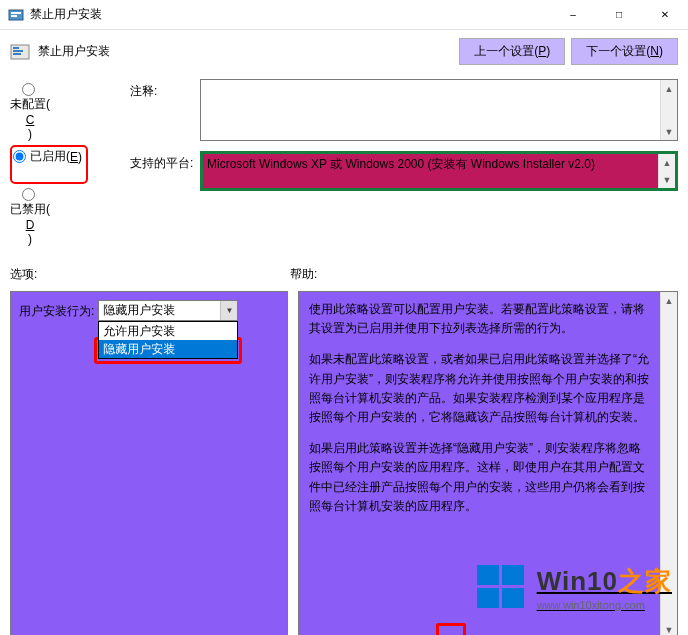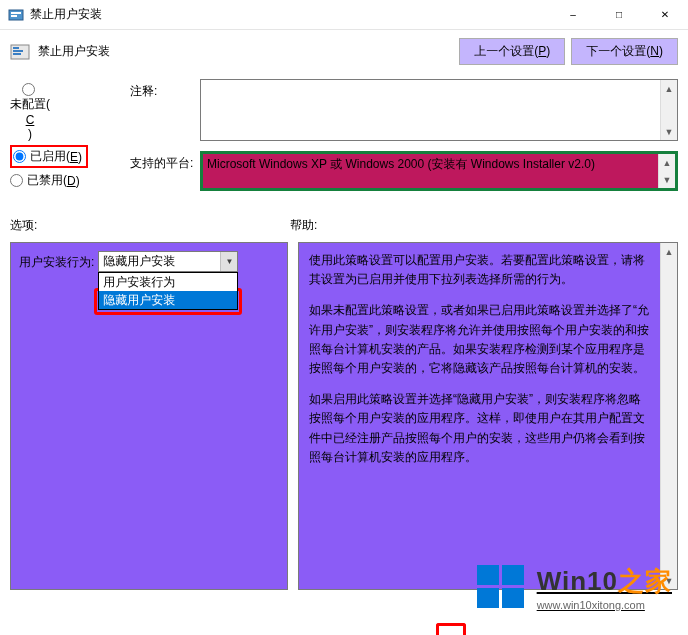--- a/index.html
+++ b/index.html
@@ -65,22 +65,22 @@
     gap: 10px;
   }
   .config-left { width: 110px; }
   .radio-row {
     display: flex; align-items: center;
     margin: 4px 0;
   }
   .radio-row input { margin: 0 4px 0 0; }
   .highlight-red {
     border: 2px solid #ff0000;
-    border-radius: 0;
-    padding: 1px 4px 1px 1px;
+    border-radius: 5px;
+    padding: 1px 4px 17px 1px;
     display: inline-flex; align-items: center;
   }
 
   .config-right { flex: 1; }
   .field-row {
     display: flex;
     margin-bottom: 10px;
   }
   .field-label { width: 70px; padding-top: 4px; }
   .textarea-like {
@@ -276,21 +276,21 @@
       <span class="highlight-red">
         <label style="display:inline-flex;align-items:center;">
           <input type="radio" name="state" checked="" style="">
             <span>已启用(</span>
             <span class="u">E</span>
             <span>)</span>
         </label>
       </span>
     </div>
     <div class="radio-row">
-      <label style="display:inline-flex;align-items:center;">
+      <label style="display:inline-flex;align-items:center;flex-direction:column;">
         <input type="radio" name="state" style="">
           <span>已禁用(</span>
           <span class="u">D</span>
           <span>)</span>
       </label>
     </div>
   </div>
 
   <div class="config-right">
     <div class="field-row">
@@ -326,21 +326,21 @@
 <div class="lower">
   <div class="panel options-panel">
     <div class="opt-row">
       <div class="opt-label">用户安装行为:</div>
       <div class="combo-wrap">
         <div class="combo">
           <span class="combo-text">隐藏用户安装</span>
           <span class="combo-btn">▼</span>
         </div>
         <div class="combo-list">
-          <div class="combo-item">用户安装行为</div>
+          <div class="combo-item">允许用户安装</div>
           <div class="combo-item selected">隐藏用户安装</div>
         </div>
         <div class="combo-item-hl"></div>
       </div>
     </div>
   </div>
 
   <div class="panel help-panel">
     <div class="help-text">
       <p>使用此策略设置可以配置用户安装。若要配置此策略设置，请将其设置为已启用并使用下拉列表选择所需的行为。</p>

